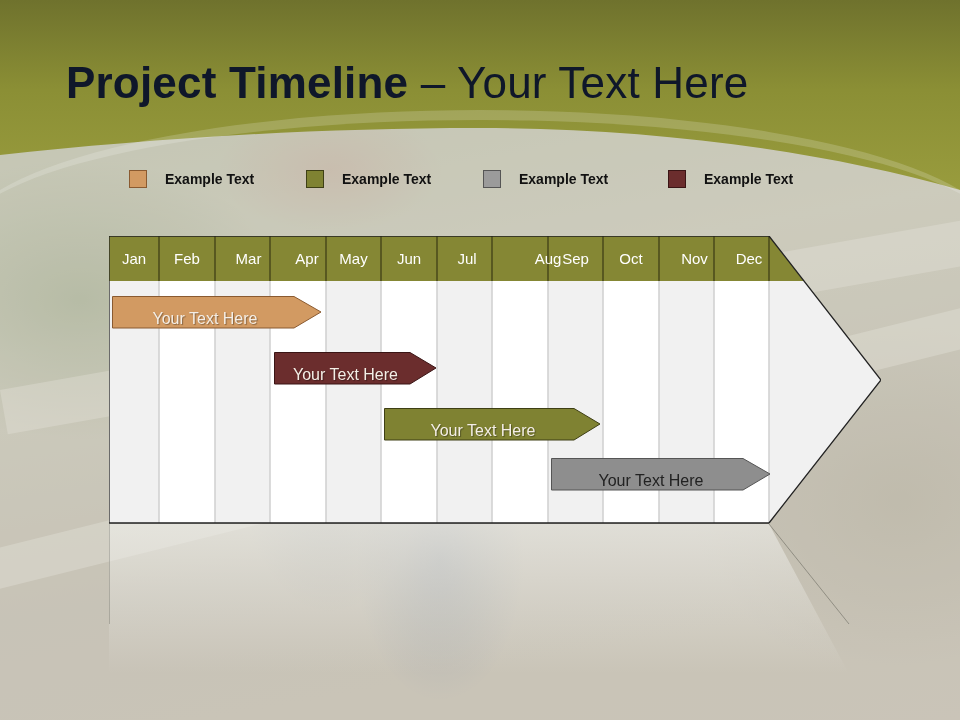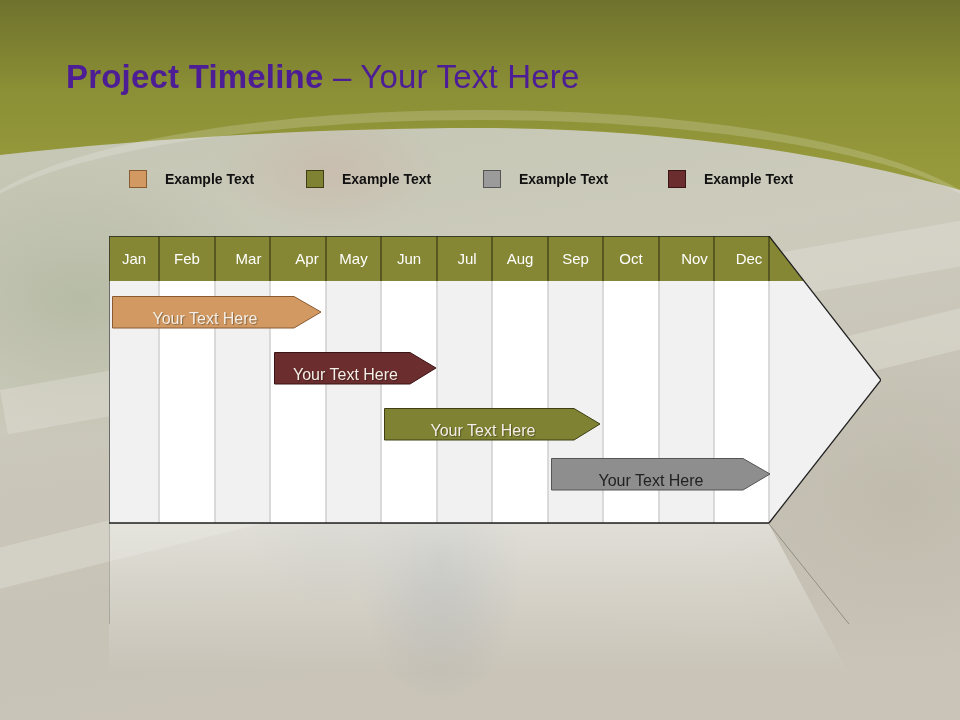--- a/index.html
+++ b/index.html
@@ -37,21 +37,21 @@
     background:linear-gradient(180deg, #6f722d 0%, #8b8f35 45%, #9a9d3e 100%);
     clip-path: path("M0,0 L960,0 L960,190 C820,150 650,128 480,128 C300,128 140,140 0,155 Z");
   }
   .arc-light {
     position:absolute; left:-40px; top:110px; width:1040px; height:120px;
     border-radius:50%/100% 100% 0 0;
     border-top:10px solid rgba(255,255,255,0.18);
     pointer-events:none;
   }
   .title {
-    position:absolute; left:66px; top:58px; color:#4c1d95; font-size:33px;
+    position:absolute; left:66px; top:58px; color:#0f172a; font-size:44px;
     white-space:nowrap; letter-spacing:0.2px;
   }
   .title b { font-weight:bold; }
   .title span.rest { font-weight:normal; }
 
   
   .legend-item { position:absolute; top:170px; display:flex; align-items:center;padding-left:20px; }
   .legend-swatch { width:18px; height:18px; box-sizing:border-box; border:1px solid #555; }
   .legend-label { margin-left:18px; font-size:14px; font-weight:bold; color:#111; }
 
@@ -156,21 +156,21 @@
     <polyline points="660,287 0,287 0,0 660,0 772,144 660,287" fill="none" stroke="#222" stroke-width="1.3"></polyline>
   </svg>
 
   <div class="month" style="left:0;width:50px;">Jan</div>
   <div class="month" style="left:50px;width:56px;">Feb</div>
   <div class="month" style="left:106px;width:67px;">Mar</div>
   <div class="month" style="left:161px;width:74px;">Apr</div>
   <div class="month" style="left:217px;width:55px;">May</div>
   <div class="month" style="left:272px;width:56px;">Jun</div>
   <div class="month" style="left:328px;width:60px;">Jul</div>
-  <div class="month" style="left:383px;width:56px;">Aug</div>
+  <div class="month" style="left:383px;width:56px;padding-left:28px;">Aug</div>
   <div class="month" style="left:439px;width:55px;">Sep</div>
   <div class="month" style="left:494px;width:56px;">Oct</div>
   <div class="month" style="left:550px;width:55px;padding-left:8px;">Nov</div>
   <div class="month" style="left:605px;width:70px;">Dec</div>
 
   <div class="bar" style="left:3px;top:60px;width:208px;">
     <svg width="210" height="33">
         <polygon points="0.5,0.5 182,0.5 209,16 182,32 0.5,32" fill="#d29a62" stroke="#8a5a30" stroke-width="1"></polygon>
       </svg>
     <span class="bar-label" style="margin-right:22px;">Your  Text Here</span>

